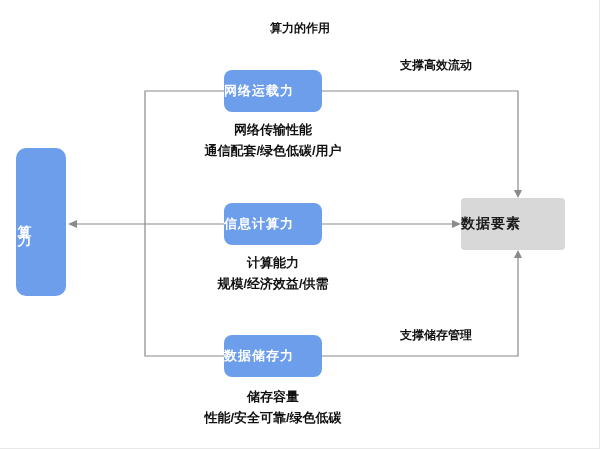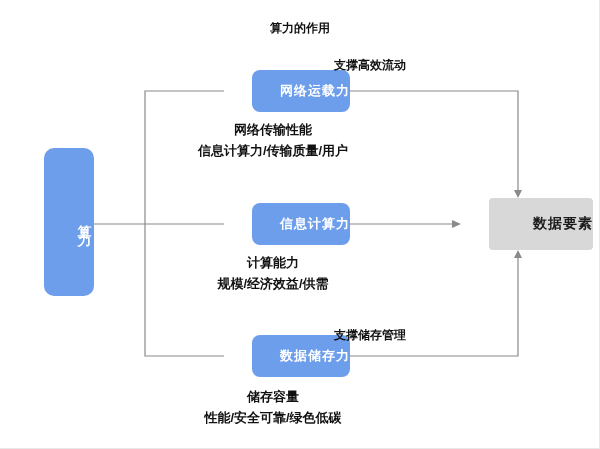--- a/index.html
+++ b/index.html
@@ -7,22 +7,22 @@
   .canvas {
     position:relative; width:600px; height:449px; background:#ffffff;
     overflow:hidden; border-right:1px solid #e8e8e8; border-bottom:1px solid #e8e8e8;
   }
   .title {
     position:absolute; top:20px; left:0; width:600px; text-align:center;
     font-size:12px; font-weight:bold; color:#111;
   }
   .connectors { position:absolute; left:0; top:0; pointer-events:none; }
   .node {
-    position:absolute; display:flex; align-items:center; justify-content:flex-end;
-    font-weight:bold; text-align:center;margin-left:28px;
+    position:absolute; display:flex; align-items:center; justify-content:flex-start;
+    font-weight:bold; text-align:center;
   }
   .node.blue {
     left:224px; width:98px; height:42px; border-radius:8px;
     background:var(--box-blue, #6D9EEB); color:#ffffff; font-size:13px;
     letter-spacing:1px;
   }
   .node.b0 { top:70px; }
   .node.b1 { top:203px; }
   .node.b2 { top:335px; }
   .node.left-node {
@@ -39,21 +39,21 @@
     letter-spacing:1px;
   }
   .desc {
     position:absolute; left:153px; width:240px; text-align:center;
     font-size:13px; font-weight:bold; color:#111; line-height:1.2;
   }
   .d0a { top:122px; } .d0b { top:143px; }
   .d1a { top:255px; } .d1b { top:276px; }
   .d2a { top:389px; } .d2b { top:410px; }
   .arrow-label {
-    position:absolute; left:334px; width:170px; text-align:left;
+    position:absolute; left:302px; width:170px; text-align:right;
     font-size:12px; font-weight:bold; color:#111;
   }
   .a0 { top:57px; } .a1 { top:194px; } .a2 { top:327px; }
 </style>
 </head>
 <body>
 
 <div class="canvas">
 
   <div class="title">算力的作用</div>
@@ -76,21 +76,21 @@
   </svg>
 
   <div class="node left-node">
     <span>算力</span>
   </div>
 
   <div class="node blue b0">
     <span>网络运载力</span>
   </div>
   <div class="desc d0a">网络传输性能</div>
-  <div class="desc d0b">信息计算力/传输质量/用户</div>
+  <div class="desc d0b">通信配套/绿色低碳/用户</div>
   <div class="arrow-label a0">支撑高效流动</div>
 
   <div class="node blue b1">
     <span>信息计算力</span>
   </div>
   <div class="desc d1a">计算能力</div>
   <div class="desc d1b">规模/经济效益/供需</div>
 
   <div class="node blue b2">
     <span>数据储存力</span>

